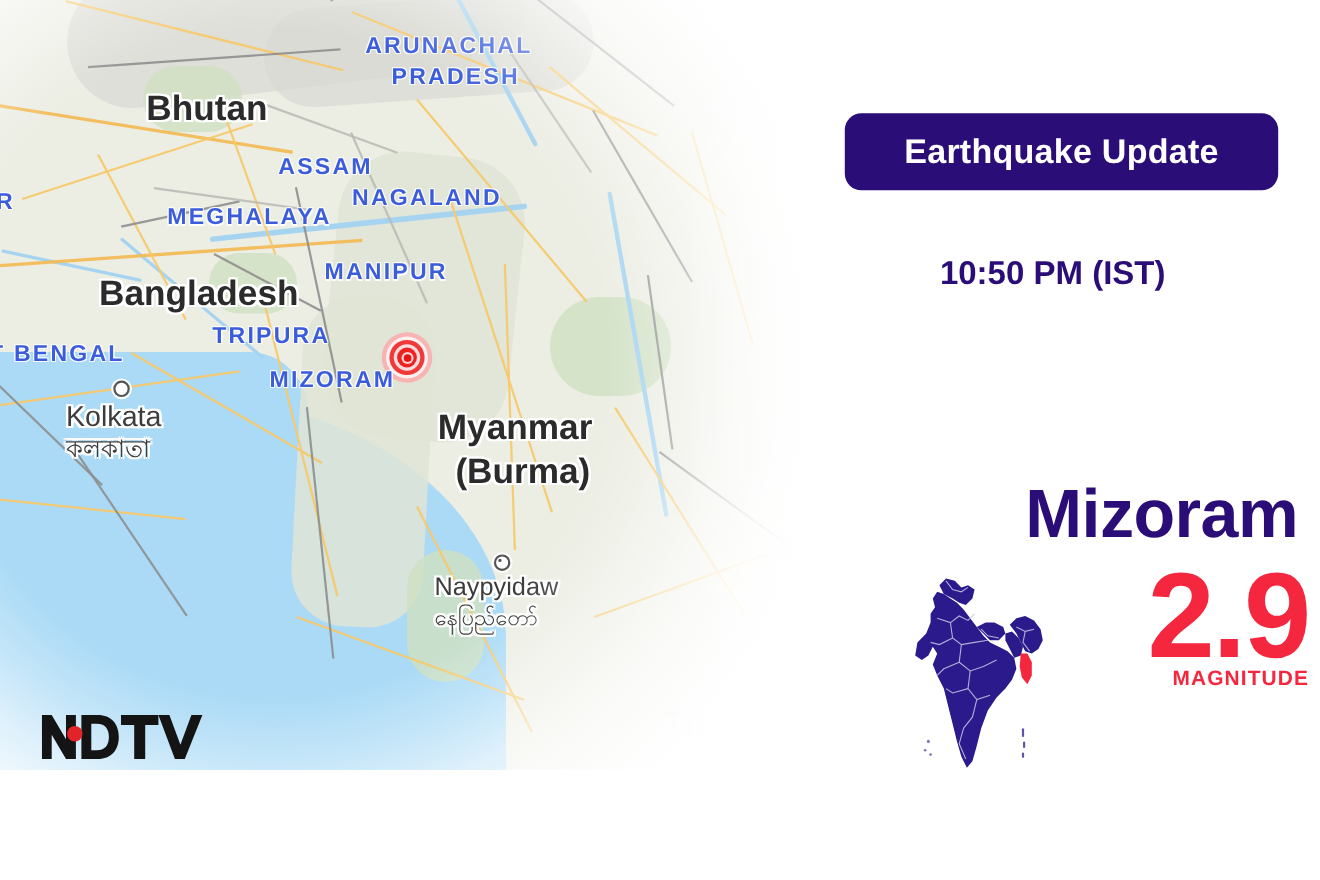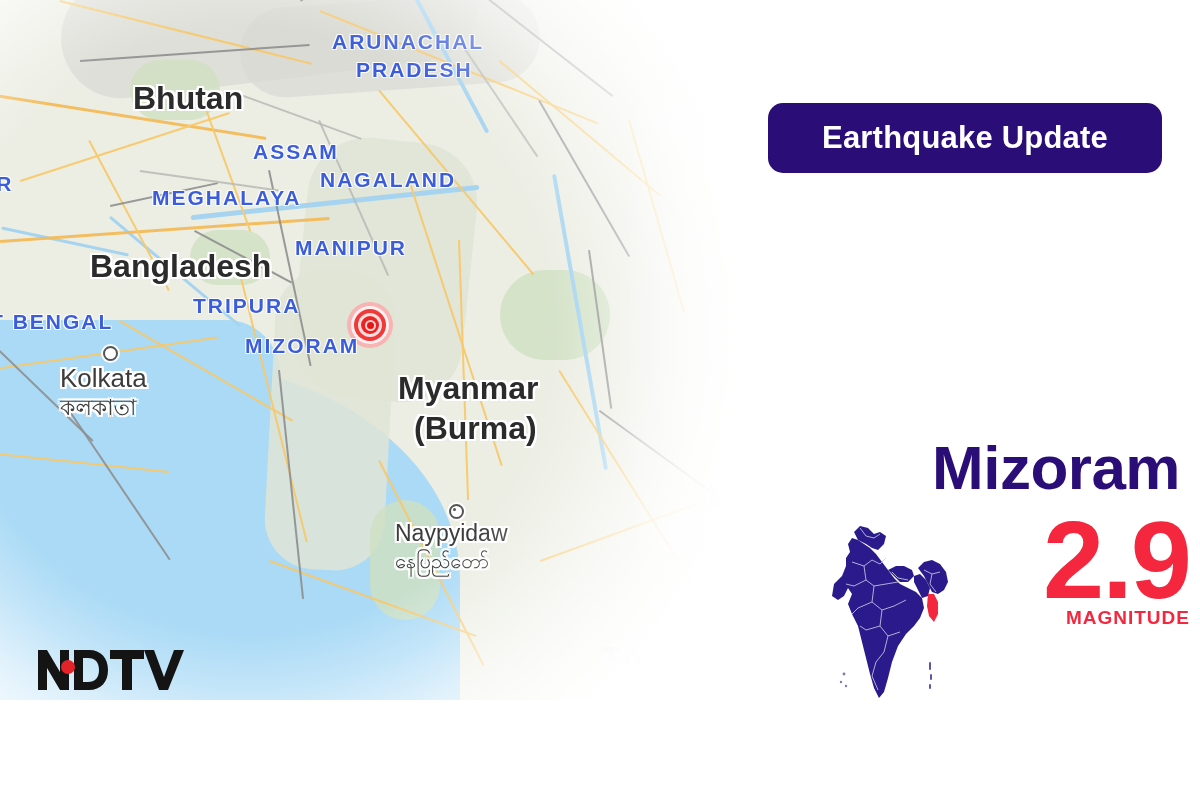--- a/index.html
+++ b/index.html
@@ -214,20 +214,21 @@
     <div id="vignette2"></div>
     <div id="right-fade"></div>
   </div>
 
   <div id="panel">
 
     <div id="badge">
       <span id="badge-text">Earthquake Update</span>
     </div>
 
+    <div id="time-line">10:50 PM (IST)</div>
 
     <div id="region">Mizoram</div>
 
     <svg id="india-map" viewBox="0 0 130 185" xmlns="http://www.w3.org/2000/svg">
       <g>
         <path fill="#2b1a8c" d="M18 44 L14 54 L6 62 L4 74 L10 78 L16 74 L20 66 L24 72 L20 82 L24 92 L30 104 L34 120 L38 136 L42 152 L46 166 L51 176 L56 170 L60 156 L64 140 L70 124 L78 112 L86 104 L92 96 L96 86 L94 76 L88 70 L80 66 L72 62 L66 56 L60 48 L54 40 L48 32 L42 26 L36 22 L30 18 L24 16 L20 22 L22 30 L18 36 Z"></path>
         <path fill="#2b1a8c" d="M30 18 L26 10 L32 4 L40 6 L46 12 L52 10 L58 14 L56 22 L50 28 L44 26 L38 22 Z"></path>
         <path fill="#2b1a8c" d="M60 48 L68 44 L76 44 L84 48 L86 54 L80 60 L72 60 L66 54 Z"></path>
         <path fill="#2b1a8c" d="M90 46 L96 40 L104 38 L112 42 L118 50 L120 60 L116 68 L110 72 L104 70 L100 62 L96 54 Z"></path>
         <path fill="#2b1a8c" d="M86 54 L92 52 L98 58 L102 66 L100 74 L94 76 L90 68 L86 60 Z"></path>

